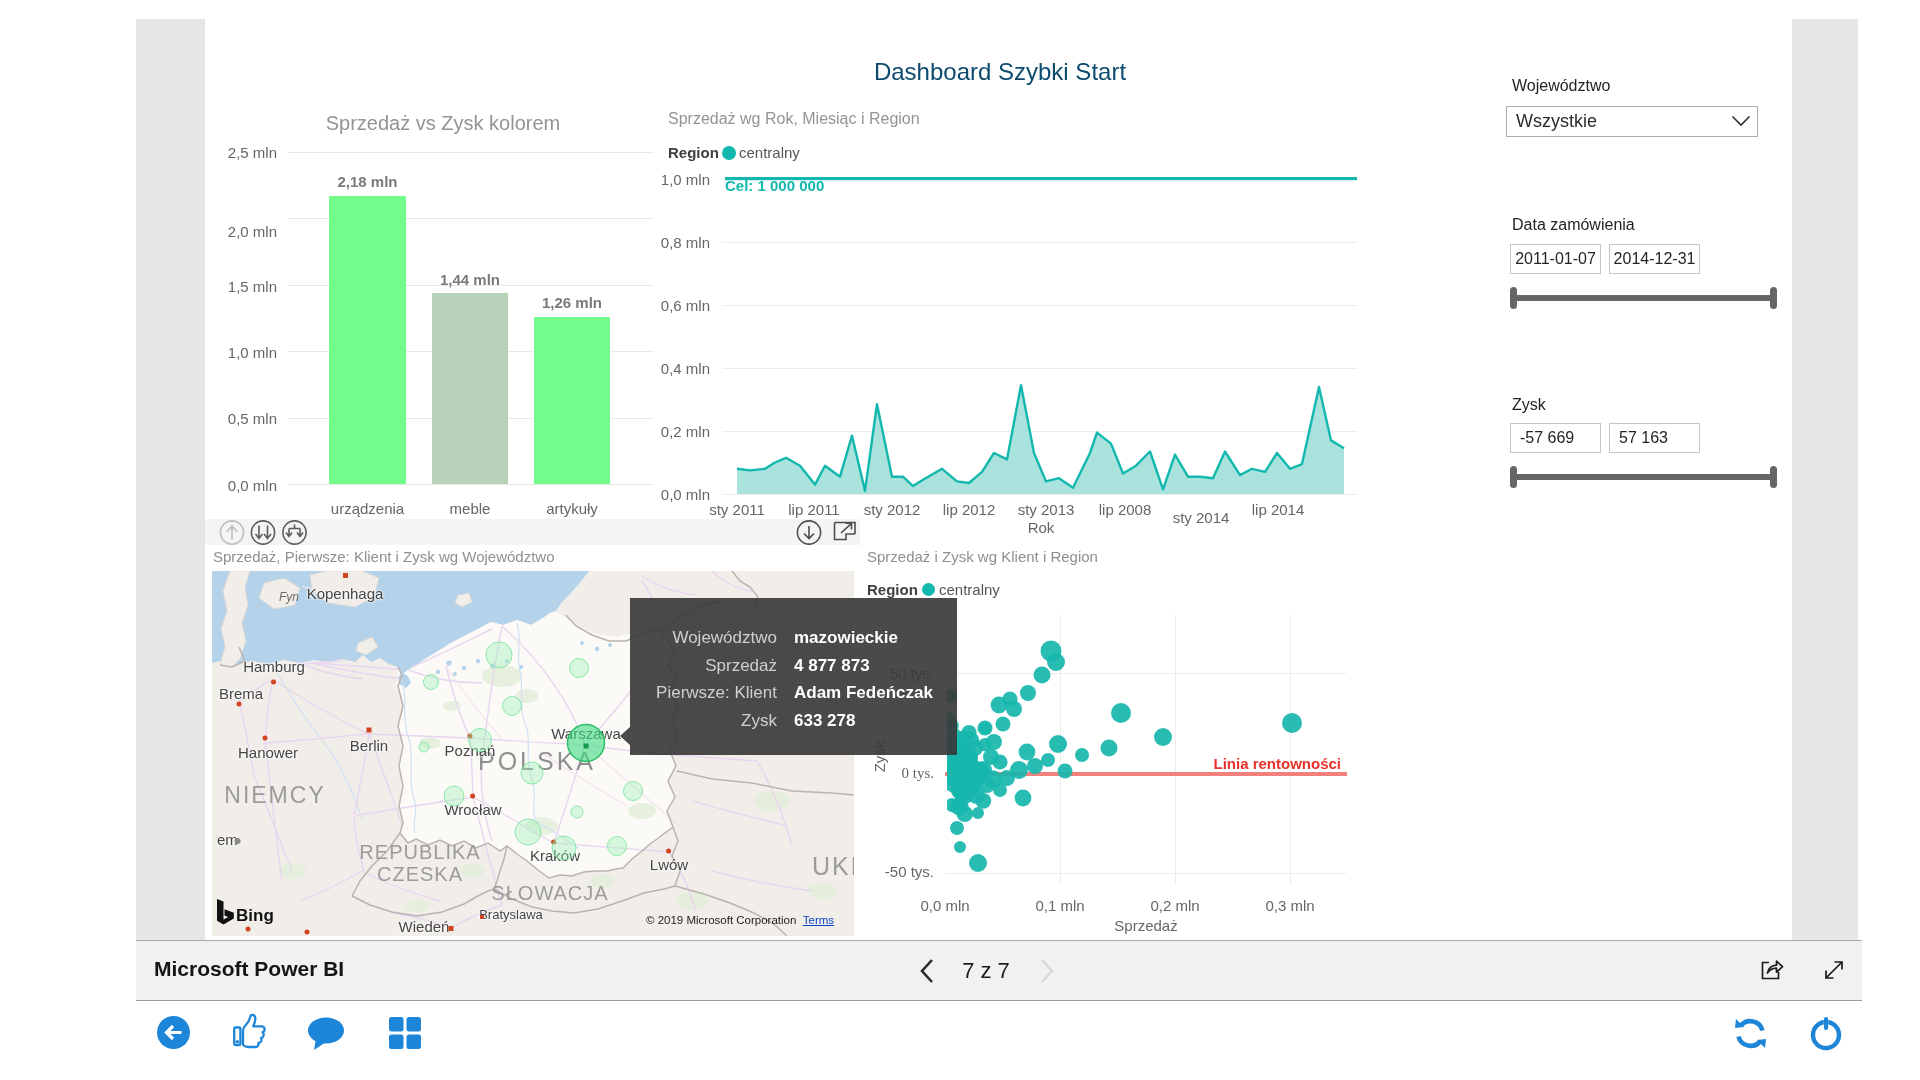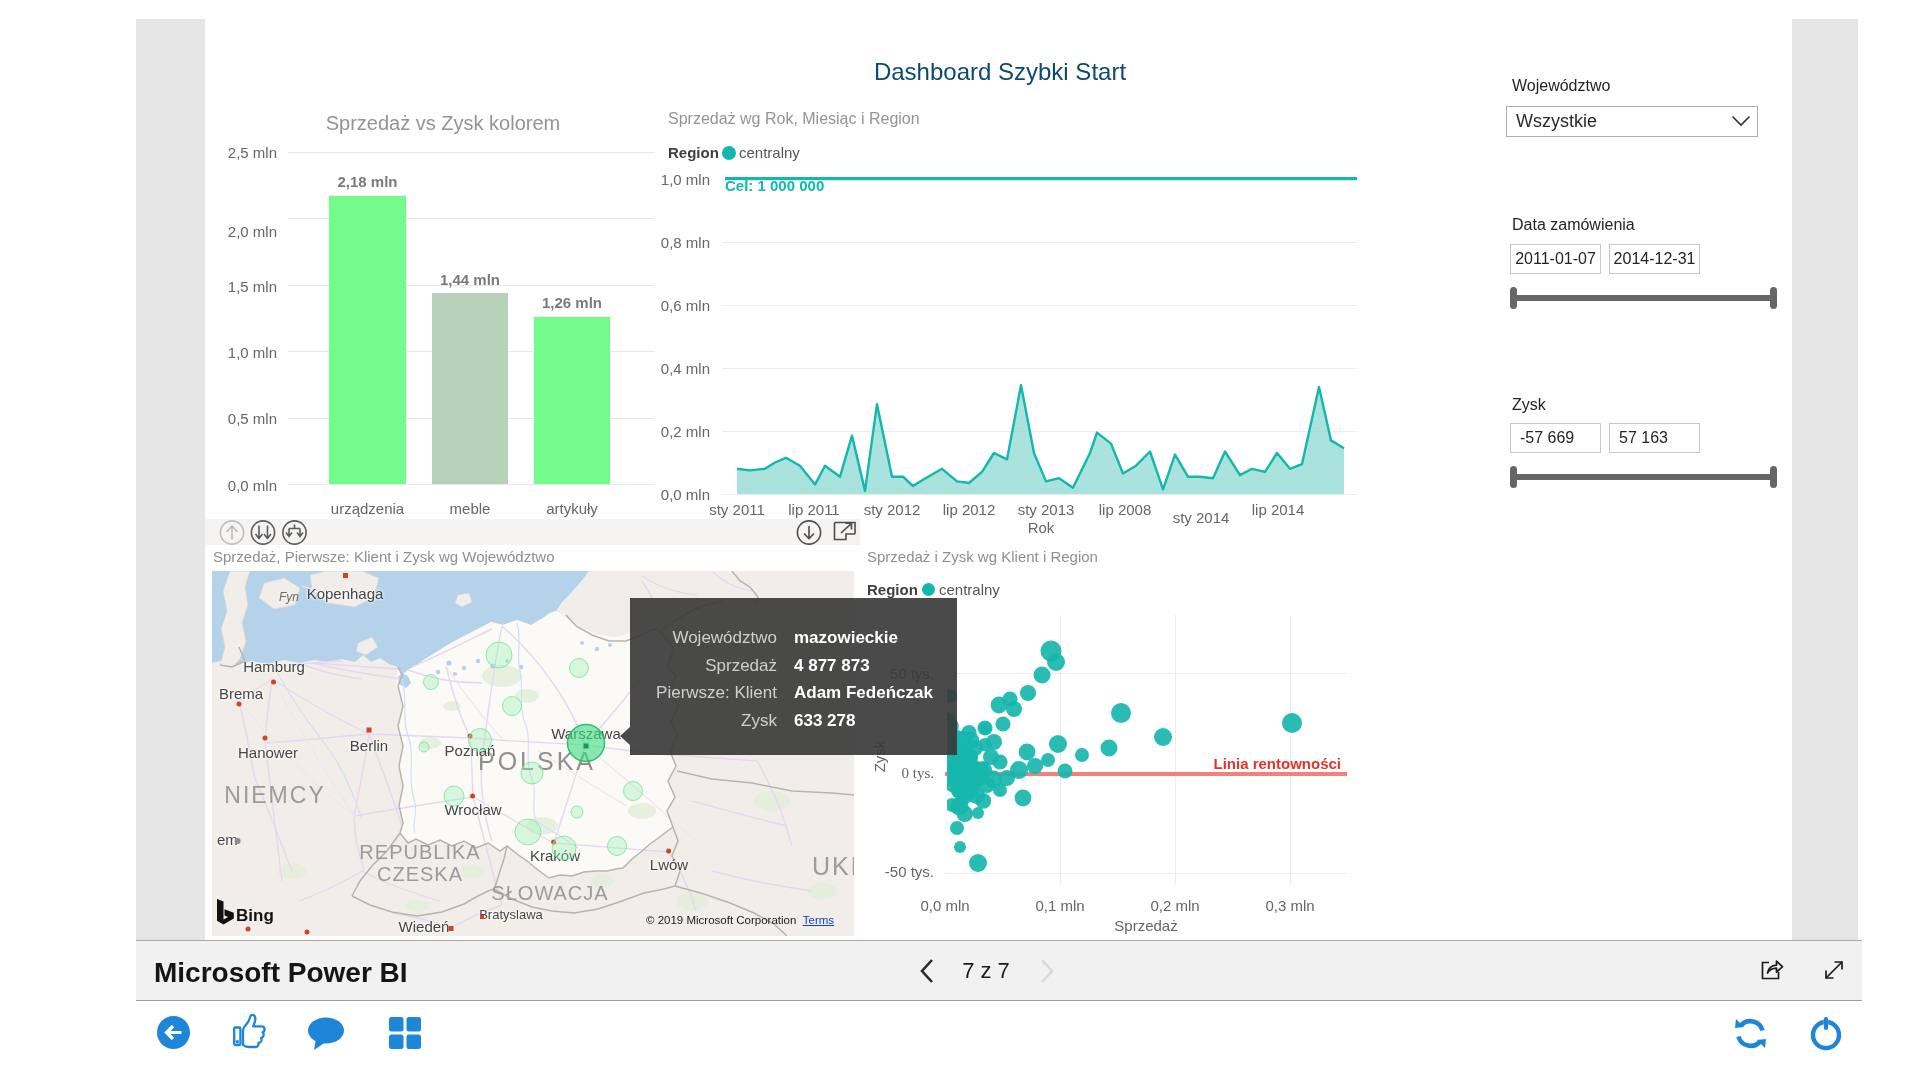--- a/index.html
+++ b/index.html
@@ -468,21 +468,21 @@
 
     <div class="abs" style="left:1512px;top:396px;font-size:16px;color:#252423;">Zysk</div>
     <div class="abs" style="left:1510px;top:423px;width:91px;height:30px;background:#fff;border:1px solid #c8c6c4;text-align:left;padding-left:9px;font-size:16px;color:#252423;line-height:28px;">-57 669</div>
     <div class="abs" style="left:1609px;top:423px;width:91px;height:30px;background:#fff;border:1px solid #c8c6c4;text-align:left;padding-left:9px;font-size:16px;color:#252423;line-height:28px;">57 163</div>
     <div class="abs" style="left:1513px;top:474px;width:263px;height:6px;background:#666666;border-radius:3px;"></div>
     <div class="abs" style="left:1510px;top:466px;width:7px;height:22px;background:#666666;border-radius:3.5px;"></div>
     <div class="abs" style="left:1770px;top:466px;width:7px;height:22px;background:#666666;border-radius:3.5px;"></div>
   </div>
 
   <div class="abs" style="left:136px;top:940px;width:1726px;height:61px;background:#f1f1f1;border-top:1px solid #a8a8a8;border-bottom:1px solid #9c9c9c;"></div>
-  <div class="abs" style="left:154px;top:957px;font-size:28px;font-weight:bold;color:#151515;">Microsoft Power BI</div>
+  <div class="abs" style="left:154px;top:957px;font-size:21px;font-weight:bold;color:#151515;">Microsoft Power BI</div>
   <div id="navicons">
     <svg class="abs" style="left:918px;top:958px;" width="18" height="26" viewBox="0 0 18 26">
         <path d="M14 2 L4 13 L14 24" fill="none" stroke="#2b2b2b" stroke-width="2.6"></path>
       </svg>
     <div class="abs" style="left:946px;top:958px;width:80px;text-align:center;font-size:22px;color:#1b1b1b;">7 z 7</div>
     <svg class="abs" style="left:1038px;top:958px;" width="18" height="26" viewBox="0 0 18 26">
         <path d="M4 2 L14 13 L4 24" fill="none" stroke="#d9d9d9" stroke-width="2.6"></path>
       </svg>
 
     <svg class="abs" style="left:1757px;top:956px;" width="28" height="28" viewBox="0 0 28 28">

